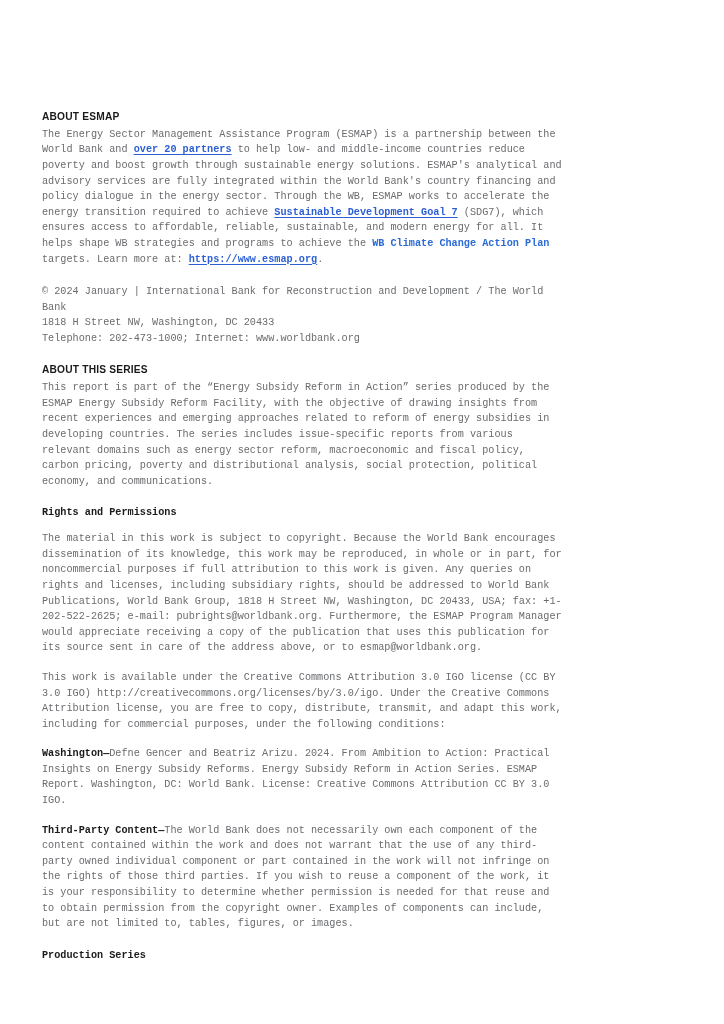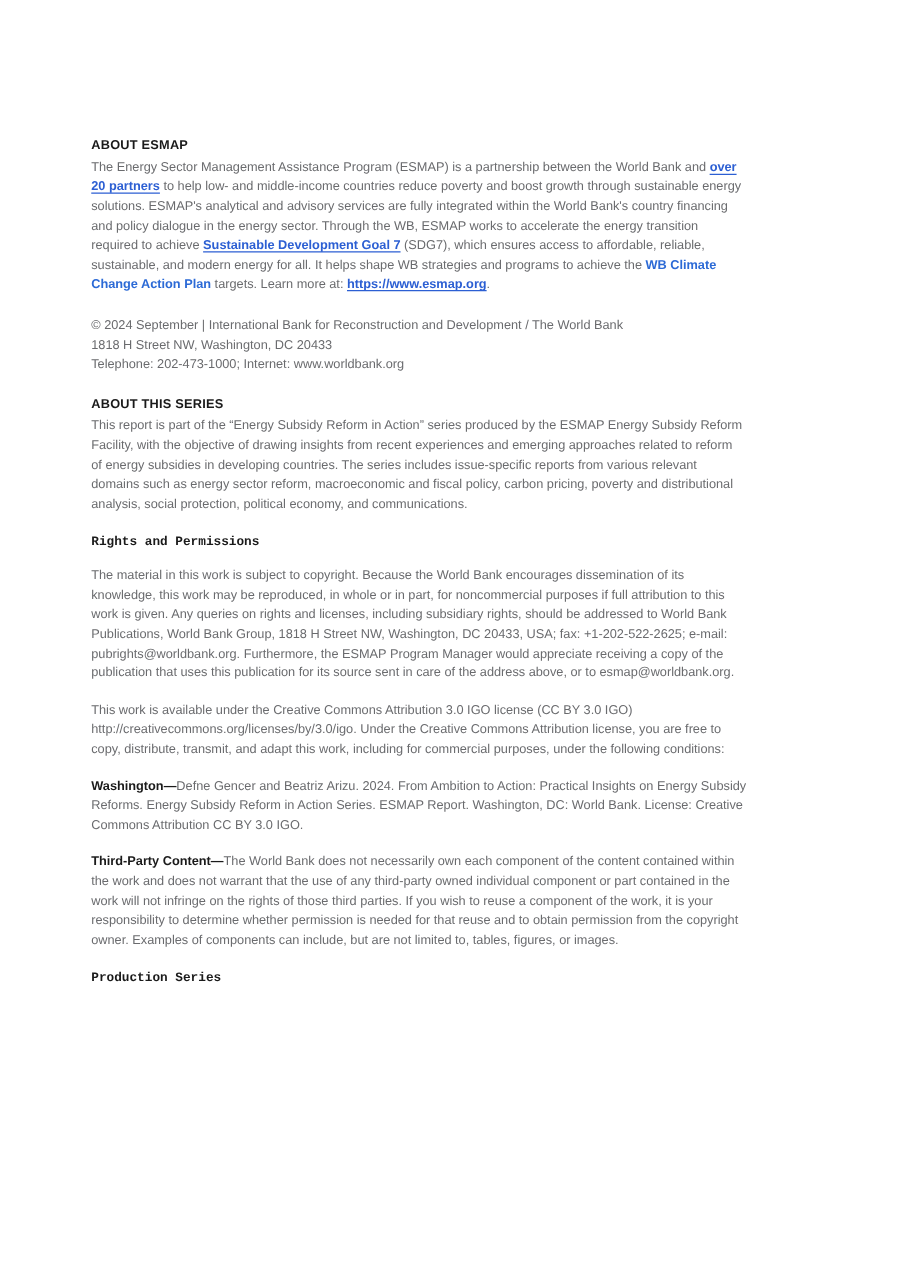--- a/index.html
+++ b/index.html
@@ -15,21 +15,21 @@
     font-family: "Liberation Sans", "DejaVu Sans", sans-serif;
     color: #58595b;
     -webkit-font-smoothing: antialiased;
   }
 
   .page {
     position: relative;
     width: 724px;
     height: 1024px;
     box-sizing: border-box;
-    padding: 110px 114px 0 73px;
+    padding: 110px 114px 0 42px;
   }
 
   .content {
     width: 524px;
   }
 
   h2.section-heading {
     font-size: 10.2px;
     font-weight: bold;
     color: #1a1a1a;
@@ -37,20 +37,21 @@
     margin: 0 0 3px 0;
     line-height: 1.35;
   }
 
   p.body-text {
     font-size: 10.2px;
     line-height: 15.6px;
     color: #6a6b6e;
     margin: 0 0 0 0;
     text-align: left;
+    font-family: Liberation Mono, monospace;
   }
   .spacer-md { height: 14px; }
   .spacer-lg { height: 17px; }
 
   a.link, span.link {
     color: #2c5fd3;
     text-decoration: underline;
     text-underline-offset: 1.5px;
     font-weight: 600;
     cursor: pointer;
@@ -83,21 +84,21 @@
   <div class="content">
 
     <section>
       <h2 class="section-heading">ABOUT ESMAP</h2>
       <p class="body-text"><span>The Energy Sector Management Assistance Program (ESMAP) is a partnership between the World Bank and </span><span class="link">over 20 partners</span><span> to help low- and middle-income countries reduce poverty and boost growth through sustainable energy solutions. ESMAP's analytical and advisory services are fully integrated within the World Bank's country financing and policy dialogue in the energy sector. Through the WB, ESMAP works to accelerate the energy transition required to achieve </span><span class="link">Sustainable Development Goal 7</span><span> (SDG7), which ensures access to affordable, reliable, sustainable, and modern energy for all. It helps shape WB strategies and programs to achieve the </span><span class="link-plain">WB Climate Change Action Plan</span><span> targets. Learn more at: </span><span class="link">https://www.esmap.org</span><span>.</span></p>
     </section>
 
     <div class="spacer-lg"></div>
 
     <section>
-      <p class="body-text">© 2024 September | International Bank for Reconstruction and Development / The World Bank</p>
+      <p class="body-text">© 2024 January | International Bank for Reconstruction and Development / The World Bank</p>
       <p class="body-text">1818 H Street NW, Washington, DC 20433</p>
       <p class="body-text">Telephone: 202-473-1000; Internet: www.worldbank.org</p>
     </section>
 
     <div class="spacer-lg"></div>
 
     <section>
       <h2 class="section-heading">ABOUT THIS SERIES</h2>
       <p class="body-text">This report is part of the “Energy Subsidy Reform in Action” series produced by the ESMAP Energy Subsidy Reform Facility, with the objective of drawing insights from recent experiences and emerging approaches related to reform of energy subsidies in developing countries. The series includes issue-specific reports from various relevant domains such as energy sector reform, macroeconomic and fiscal policy, carbon pricing, poverty and distributional analysis, social protection, political economy, and communications.</p>
     </section>

